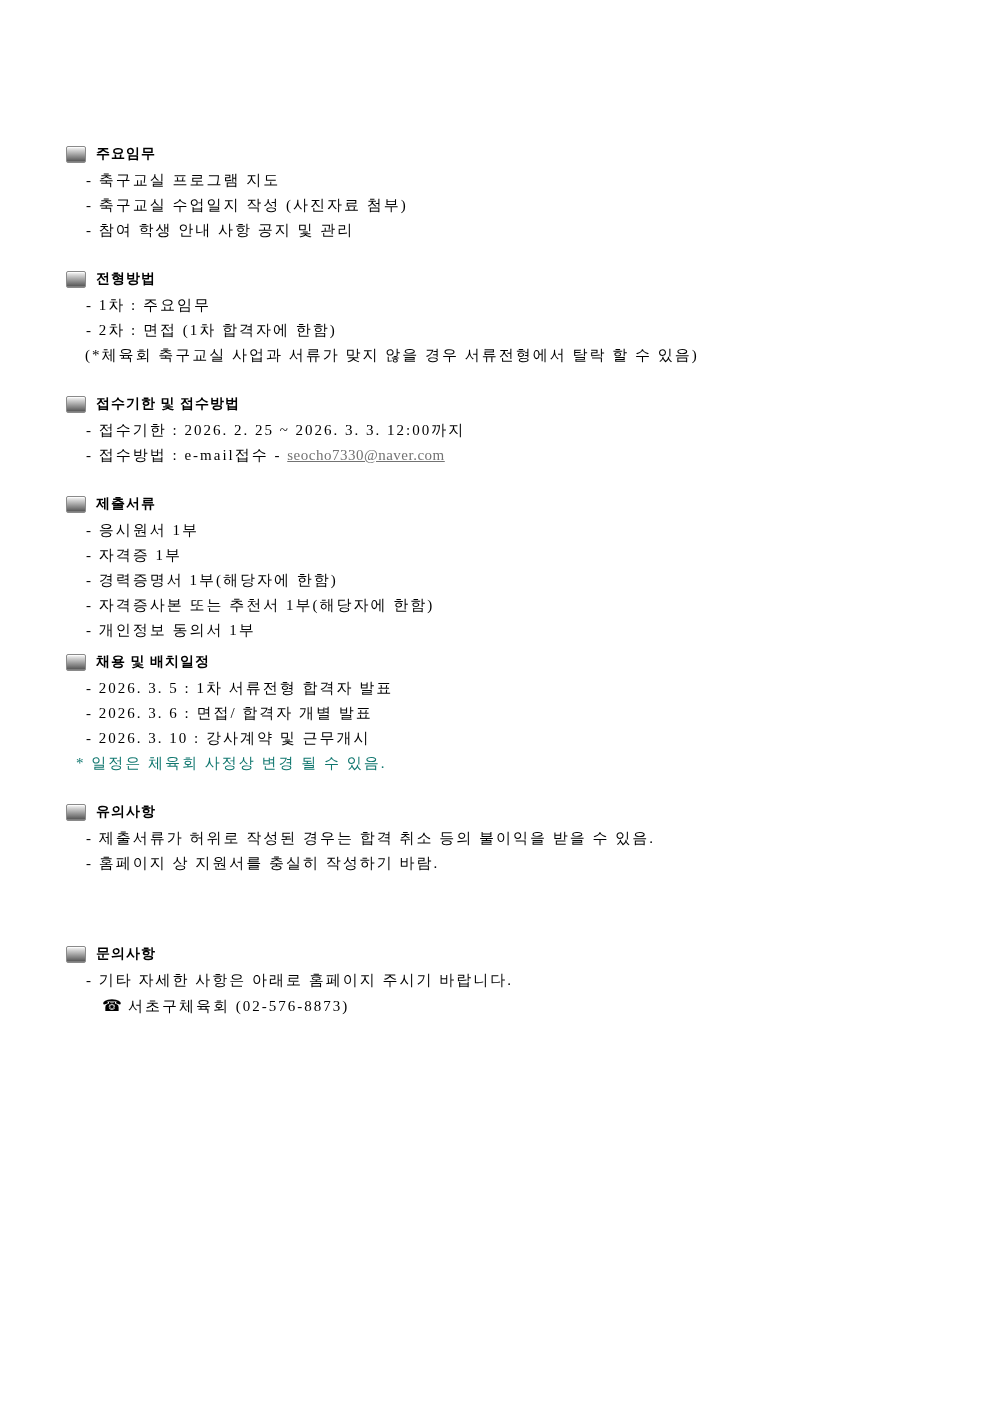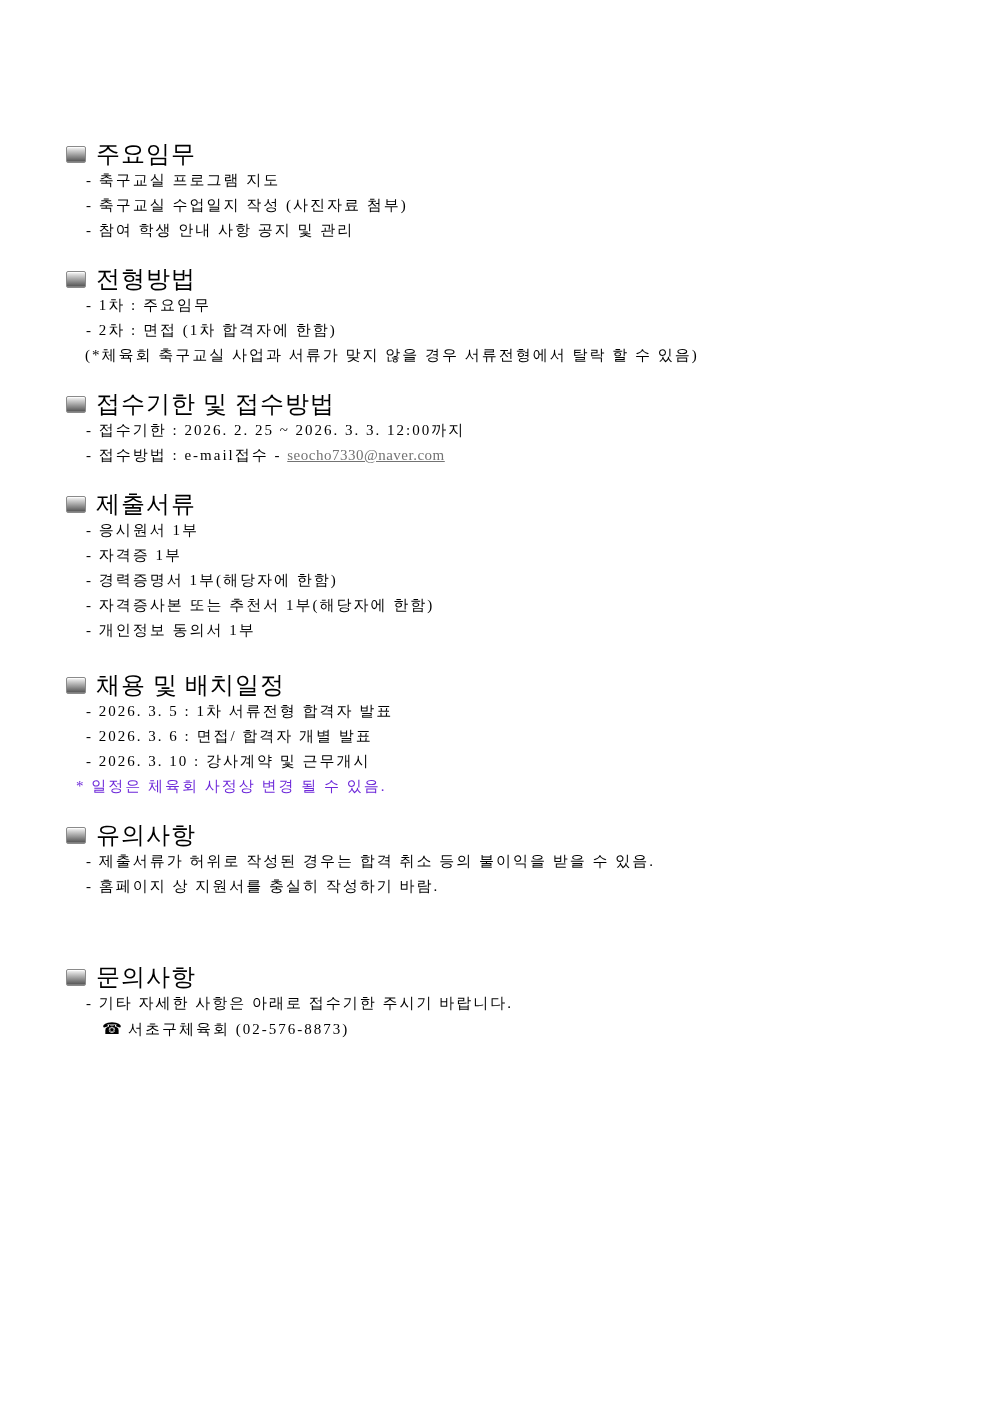--- a/index.html
+++ b/index.html
@@ -12,55 +12,55 @@
     color: #000000;
     overflow: hidden;
   }
   .doc {
     position: absolute;
     top: 140px;
     left: 66px;
     width: 860px;
   }
   .section { margin-bottom: 22px; }
-  .section.gap-small { margin-bottom: 28px; }
+  .section.gap-small { margin-bottom: 5px; }
   .section.gap-large { margin-bottom: 64px; }
   .sec-header {
     height: 28px;
     display: flex;
     align-items: center;
   }
   .bullet-sq {
     display: inline-block;
     width: 20px;
     height: 17px;
     margin-right: 10px;
     border: 1px solid #8a8a8a;
     border-radius: 2px;
     background: linear-gradient(180deg, #fbfbfb 0%, #d2d2d2 22%, #9a9a9a 55%, #5f5f5f 90%, #8c8c8c 100%);
     box-shadow: inset 0 1px 0 rgba(255,255,255,0.7);
   }
   .sec-title {
-    font-size: 24px;
-    font-weight: normal;
+    font-size: 14px;
+    font-weight: bold;
     letter-spacing: 1px;
     line-height: 28px;
   }
   .item {
     font-size: 15px;
     line-height: 25px;
     height: 25px;
     letter-spacing: 2px;
     padding-left: 20px;
     white-space: nowrap;
   }
   .item.paren-note { padding-left: 19px; }
   .item.red-note {
     padding-left: 10px;
-    color: #6d28d9;
+    color: #0f766e;
   }
   .item.contact-line { padding-left: 36px; }
   .email-link {
     color: #737373;
     text-decoration: underline;
     letter-spacing: 0.5px;
     cursor: pointer;
   }
   .phone-glyph {
     font-size: 16px;
@@ -134,19 +134,19 @@
     </div>
     <div class="item">- 제출서류가 허위로 작성된 경우는 합격 취소 등의 불이익을 받을 수 있음.</div>
     <div class="item">- 홈페이지 상 지원서를 충실히 작성하기 바람.</div>
   </section>
 
   <section class="section">
     <div class="sec-header">
       <span class="bullet-sq"></span>
       <h2 class="sec-title">문의사항</h2>
     </div>
-    <div class="item">- 기타 자세한 사항은 아래로 접수기한 주시기 바랍니다.</div>
+    <div class="item">- 기타 자세한 사항은 아래로 홈페이지 주시기 바랍니다.</div>
     <div class="item contact-line">
       <span class="phone-glyph">☎</span><span>서초구체육회 (02-576-8873)</span>
     </div>
   </section>
 
 </div>
 
 </body></html>

